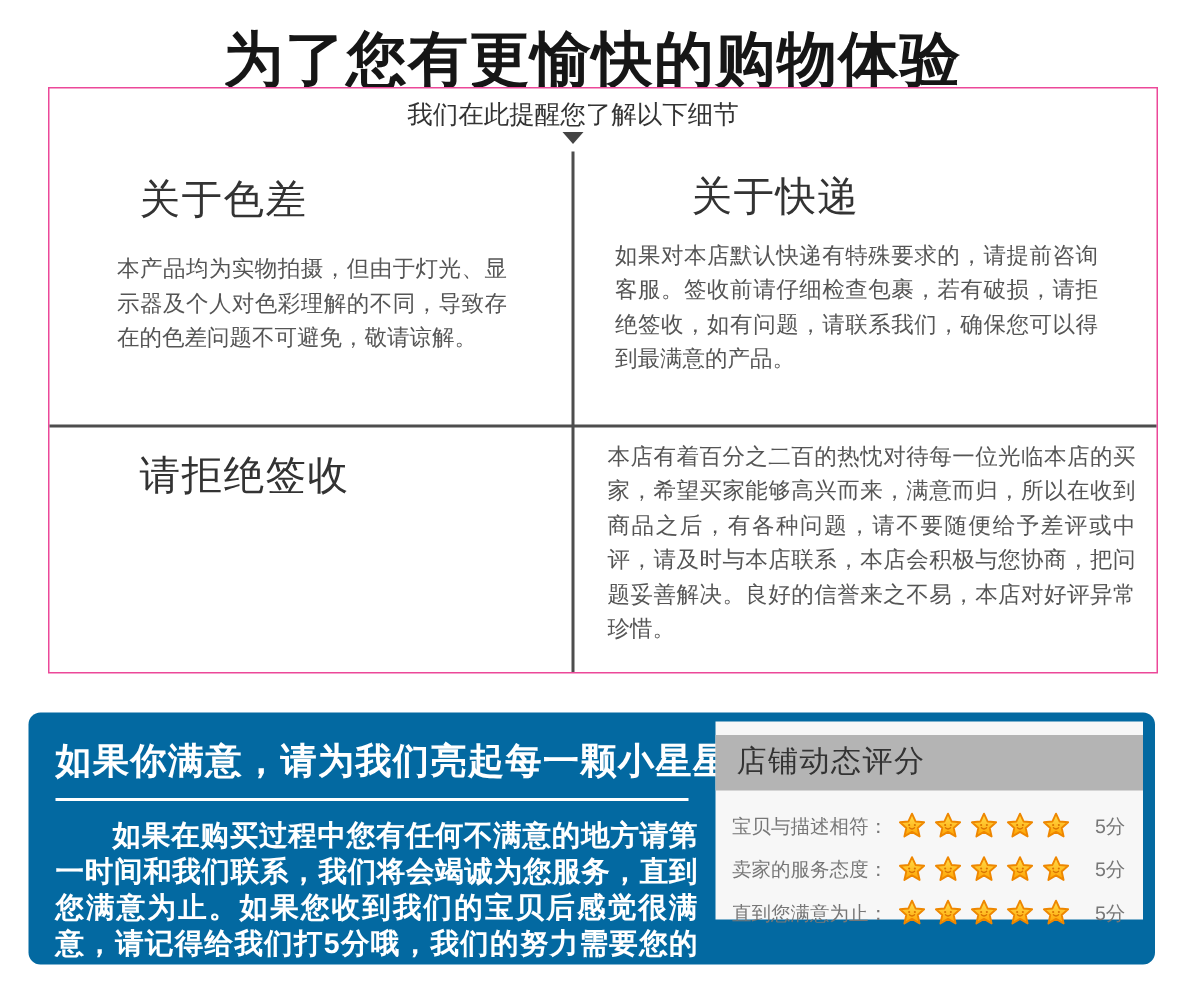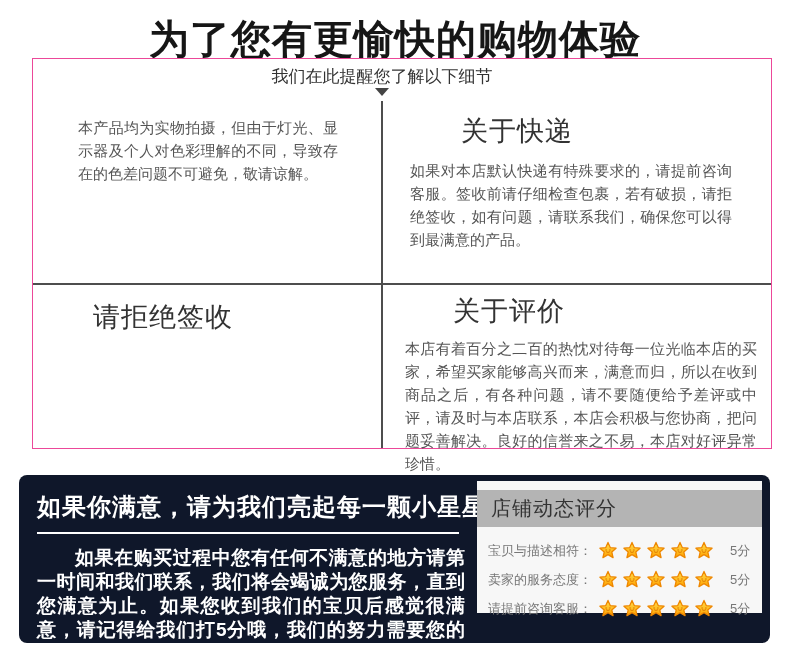--- a/index.html
+++ b/index.html
@@ -69,21 +69,21 @@
   .cell-tr p  { margin:10px 0 0 27px; width:322px; }
   .cell-bl h2 { margin:14px 0 0 60px; }
   .cell-bl p  { margin:13px 0 0 45px; width:274px; }
   .cell-br h2 { margin:8px 0 0 70px; }
   .cell-br p  { margin:8px 0 0 22px; width:352px; }
 
   
   .footer-bar {
     position:absolute; left:19px; top:475px;
     width:751px; height:168px;
-    background:#0f172a; border-radius:8px;
+    background:#0369a1; border-radius:8px;
     color:#ffffff;
   }
   .footer-heading {
     position:absolute; left:18px; top:16px;
     font-size:24px; font-weight:700; color:#ffffff;
     letter-spacing:1px; white-space:nowrap;
   }
   .footer-rule {
     position:absolute; left:18px; top:57px;
     width:422px; height:2px; background:#ffffff;
@@ -144,34 +144,34 @@
 
 <h1 class="main-title">为了您有更愉快的购物体验</h1>
 
 <div class="notice-box">
   <div class="subtitle">我们在此提醒您了解以下细节</div>
   <div class="tri-down"></div>
   <div class="v-divider"></div>
   <div class="h-divider"></div>
 
   <div class="cell cell-tl">
+    <h2>关于色差</h2>
     <p>本产品均为实物拍摄，但由于灯光、显示器及个人对色彩理解的不同，导致存在的色差问题不可避免，敬请谅解。</p>
   </div>
 
   <div class="cell cell-tr">
     <h2>关于快递</h2>
     <p>如果对本店默认快递有特殊要求的，请提前咨询客服。签收前请仔细检查包裹，若有破损，请拒绝签收，如有问题，请联系我们，确保您可以得到最满意的产品。</p>
   </div>
 
   <div class="cell cell-bl">
     <h2>请拒绝签收</h2>
   </div>
 
   <div class="cell cell-br">
-    <h2>关于评价</h2>
     <p>本店有着百分之二百的热忱对待每一位光临本店的买家，希望买家能够高兴而来，满意而归，所以在收到商品之后，有各种问题，请不要随便给予差评或中评，请及时与本店联系，本店会积极与您协商，把问题妥善解决。良好的信誉来之不易，本店对好评异常珍惜。</p>
   </div>
 </div>
 
 <div class="footer-bar">
   <div class="footer-heading">如果你满意，请为我们亮起每一颗小星星</div>
   <div class="footer-rule"></div>
   <div class="footer-body">如果在购买过程中您有任何不满意的地方请第一时间和我们联系，我们将会竭诚为您服务，直到您满意为止。如果您收到我们的宝贝后感觉很满意，请记得给我们打5分哦，我们的努力需要您的鼓励！</div>
 
   <div class="rating-panel">
@@ -216,21 +216,21 @@
               <use href="#star-shape"></use>
             </svg>
           <svg class="star" viewBox="0 0 24 24">
               <use href="#star-shape"></use>
             </svg>
         </span>
         <span class="rating-score">5分</span>
       </div>
 
       <div class="rating-row">
-        <span class="rating-label">请提前咨询客服：</span>
+        <span class="rating-label">直到您满意为止：</span>
         <span class="stars">
           <svg class="star" viewBox="0 0 24 24">
               <use href="#star-shape"></use>
             </svg>
           <svg class="star" viewBox="0 0 24 24">
               <use href="#star-shape"></use>
             </svg>
           <svg class="star" viewBox="0 0 24 24">
               <use href="#star-shape"></use>
             </svg>

